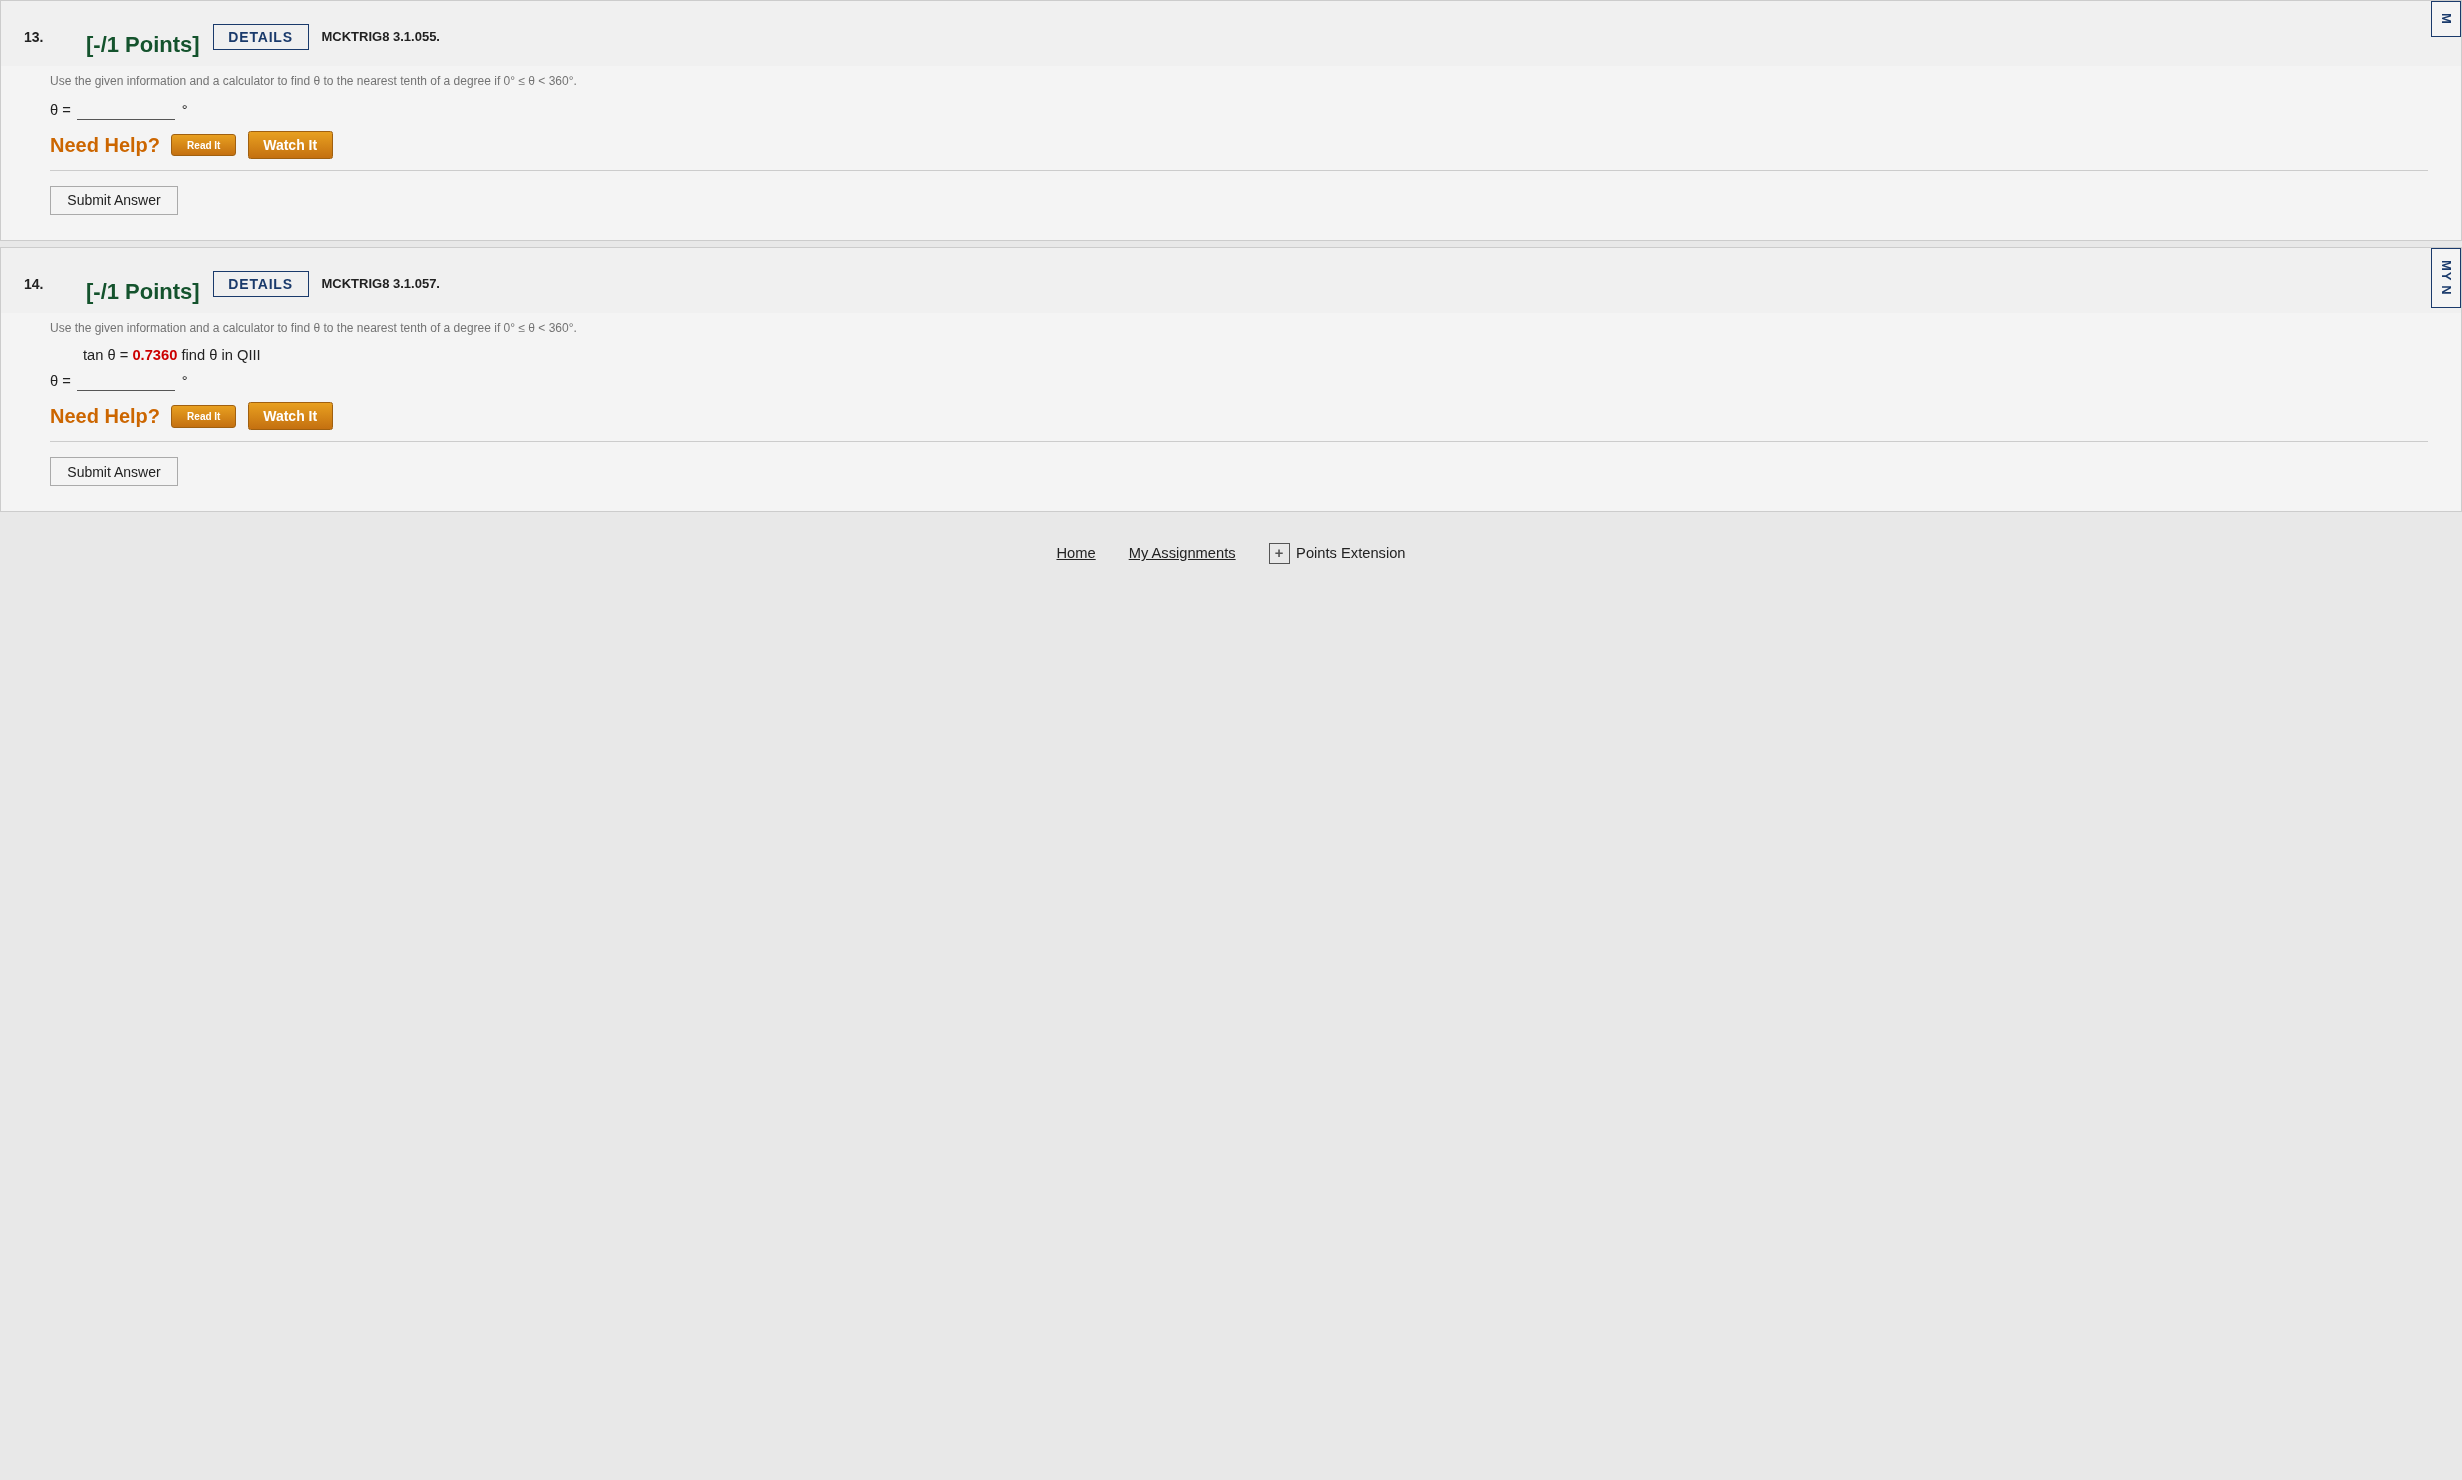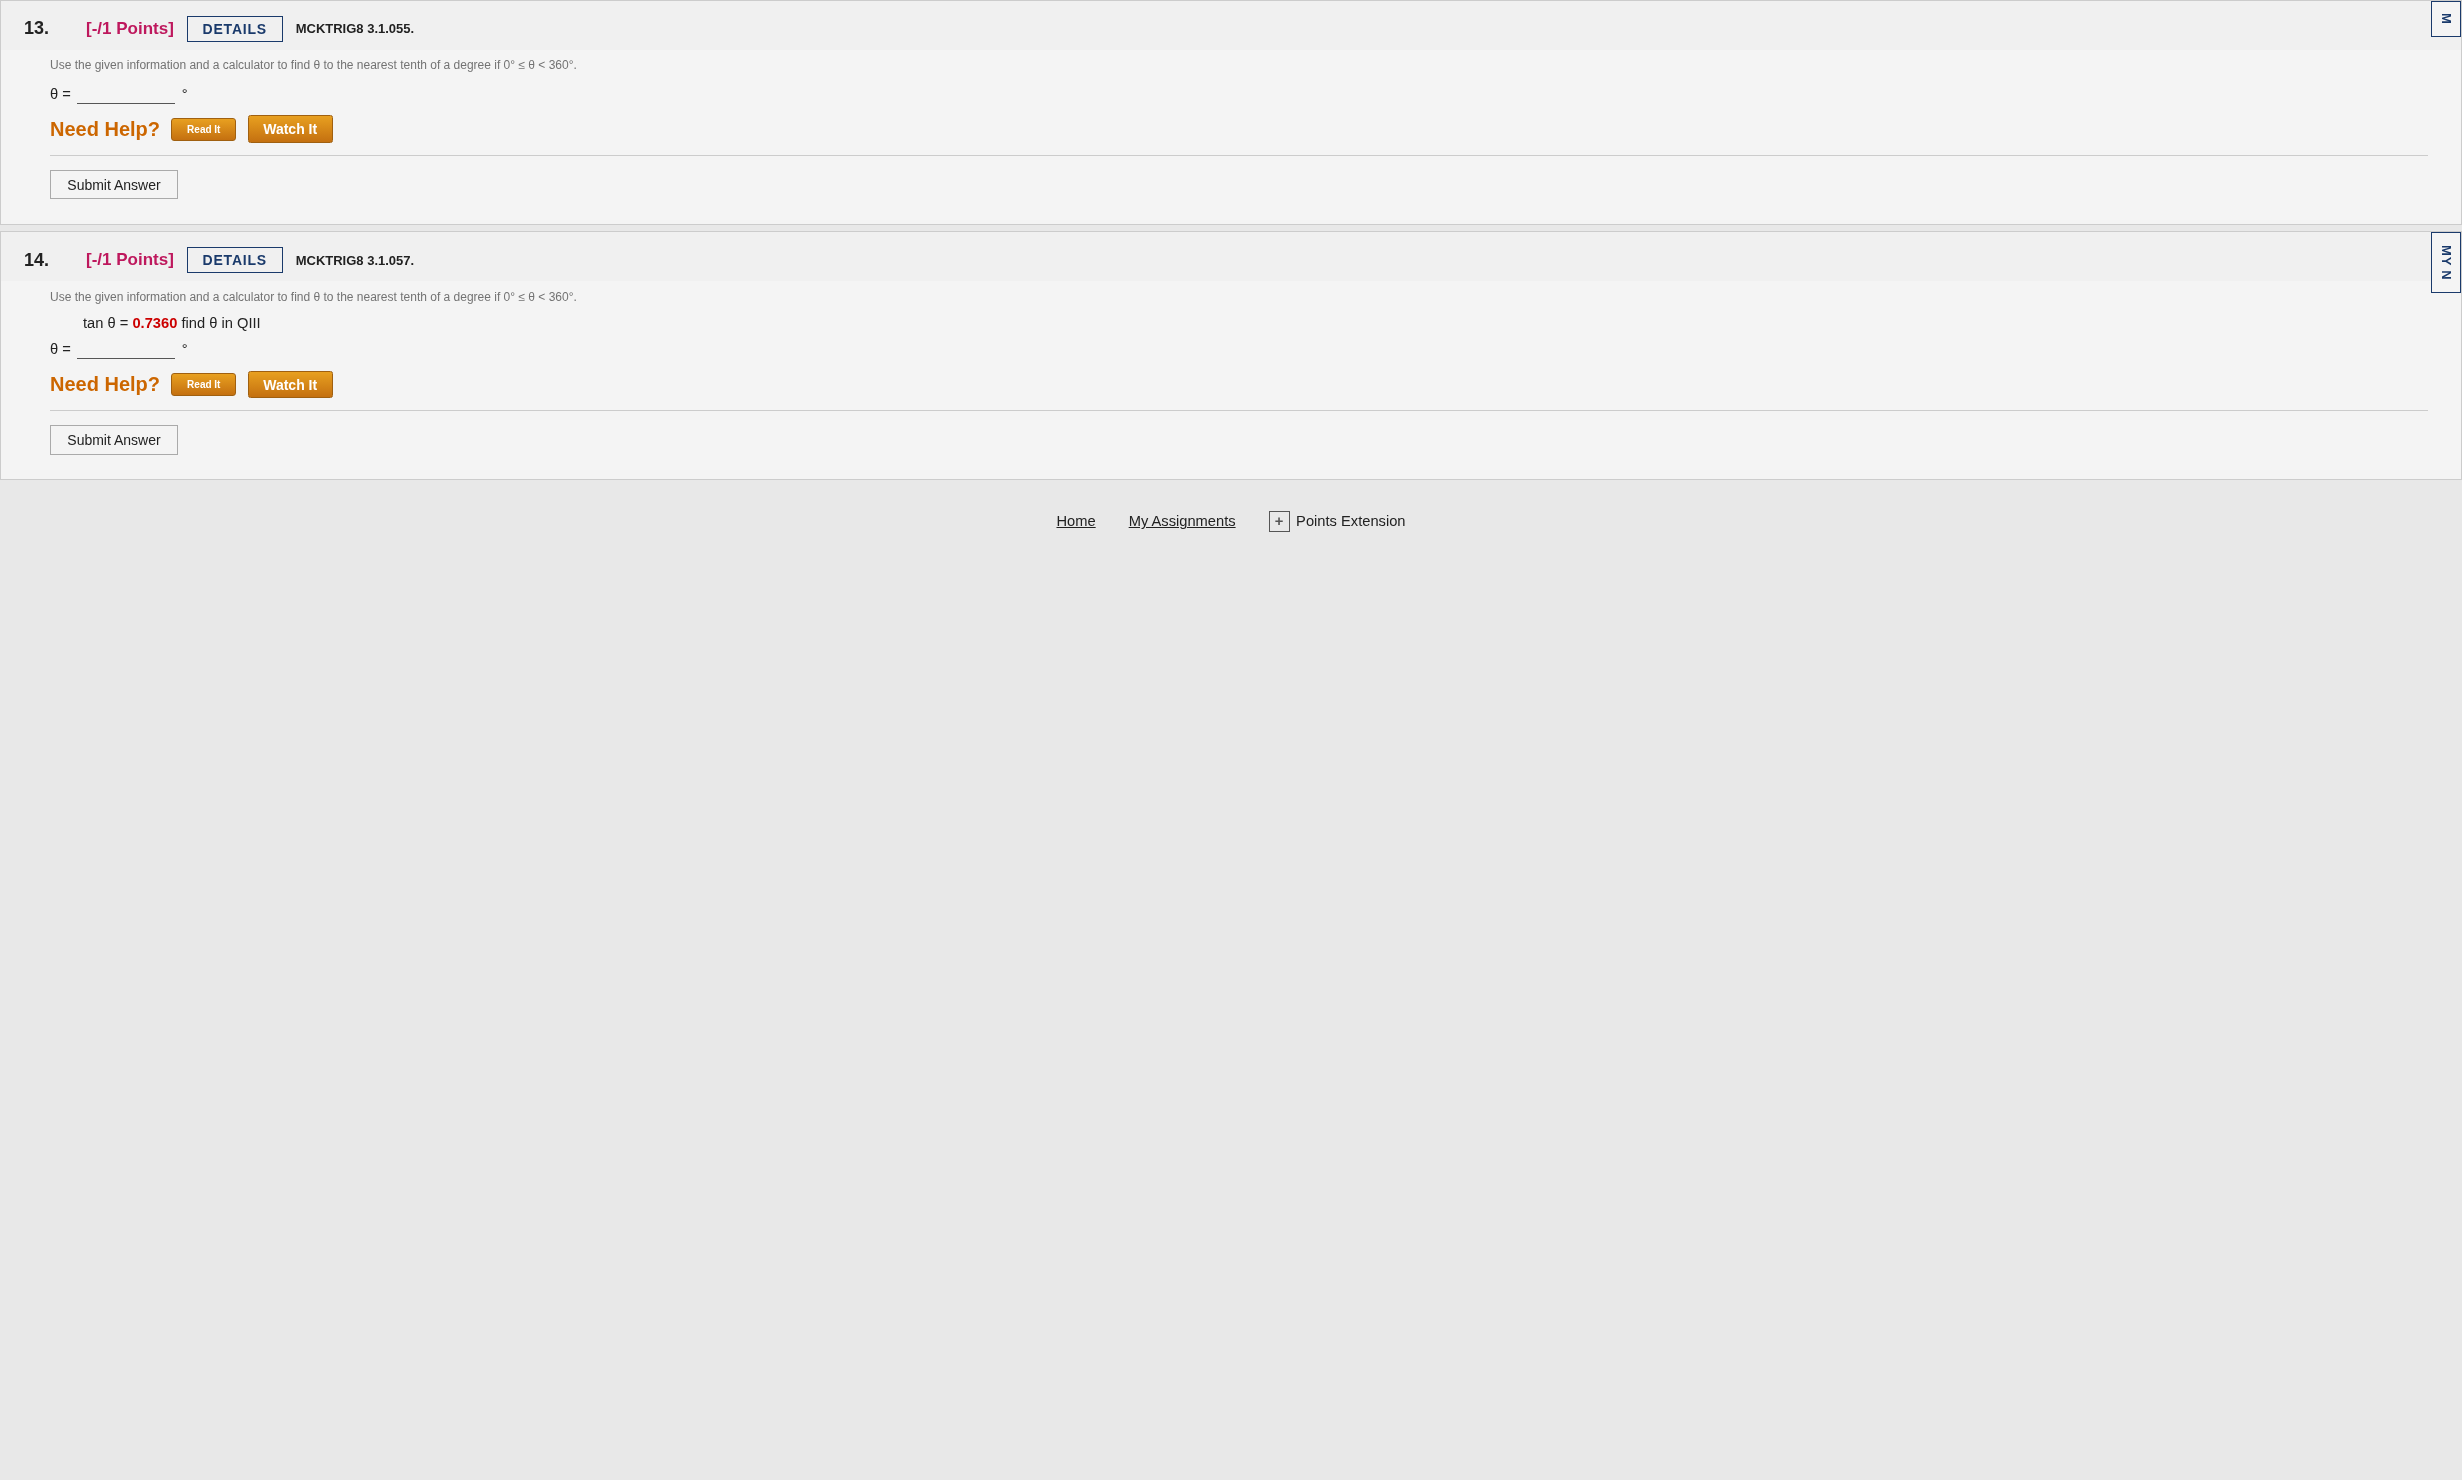--- a/index.html
+++ b/index.html
@@ -22,29 +22,30 @@
       padding: 0;
     }
     .question-header {
       display: flex;
       align-items: center;
       gap: 13px;
       padding: 14.7px 23px 8.1px 23px;
       background: #f0f0f0;
     }
     .question-number {
-      font-size: 18px;
+      font-size: 14px;
       font-weight: bold;
       color: #222;
       min-width: 49px;
     }
     .points-label {
-      font-size: 17px;
-      font-weight: bold;
-      color: #be185d;
+      font-size: 22px;
+      font-weight: bold;
+      color: #14532d;
+      margin-top: 16px;
     }
     .details-button {
       border: 1.6px solid #1a3a6b;
       background: #f0f0f0;
       color: #1a3a6b;
       font-size: 14px;
       font-weight: bold;
       padding: 4.1px 14.7px;
       cursor: pointer;
       letter-spacing: 0.8px;

